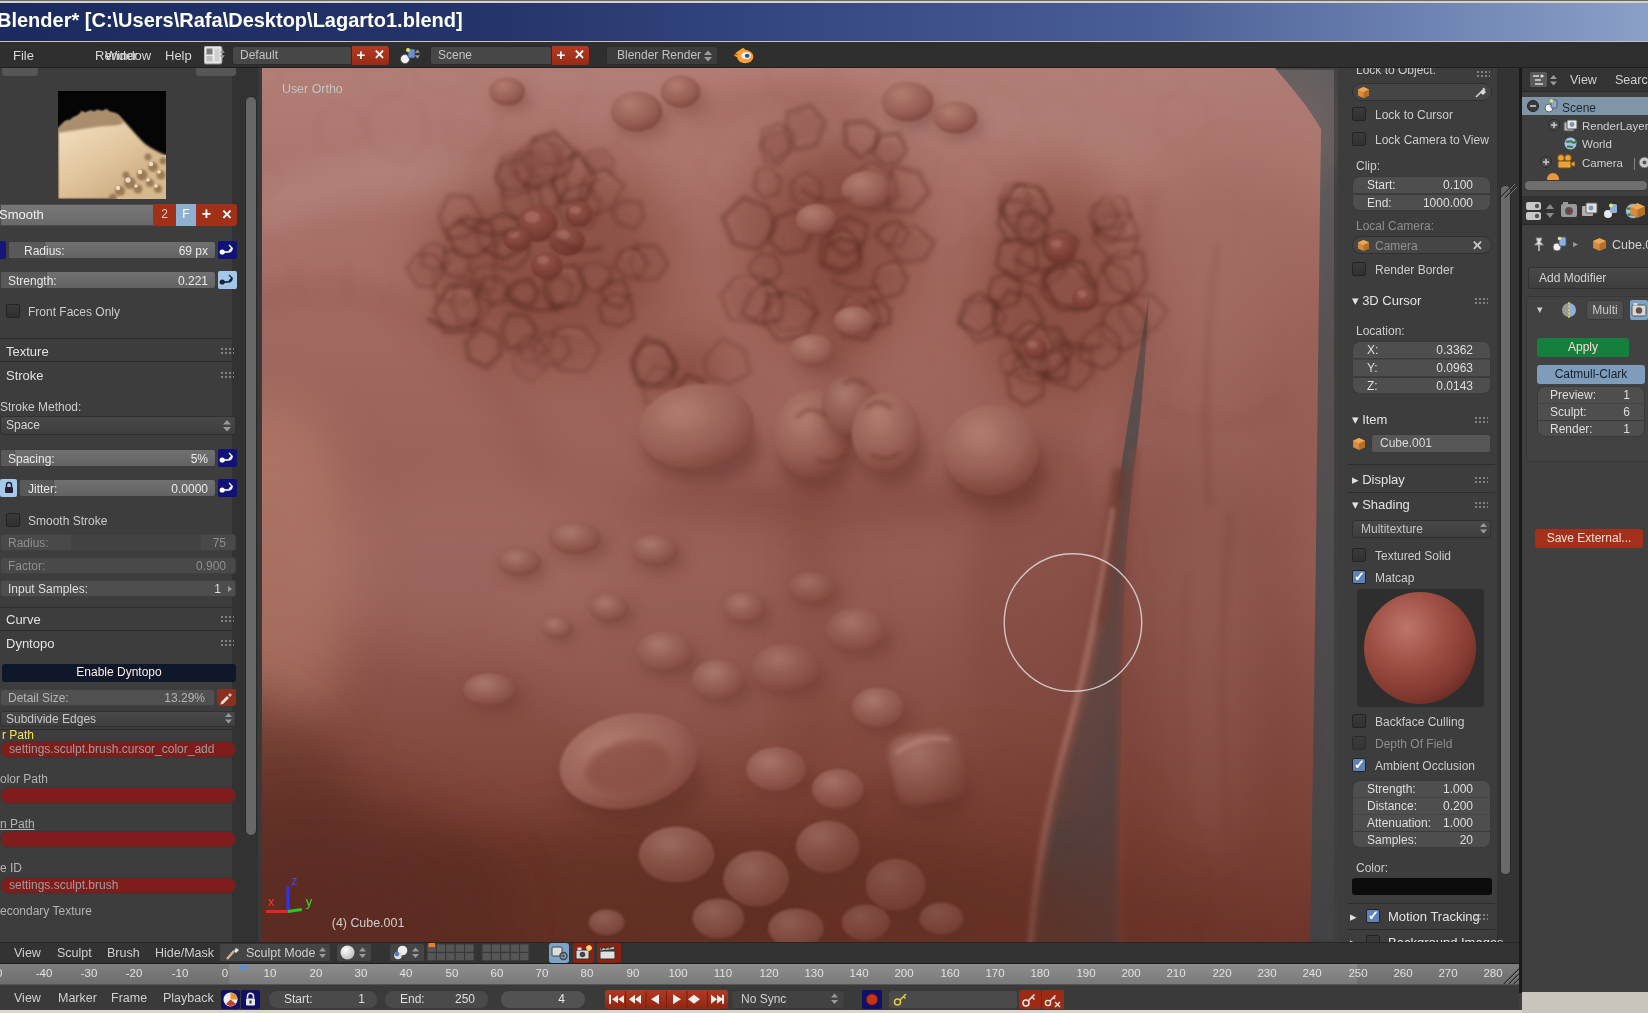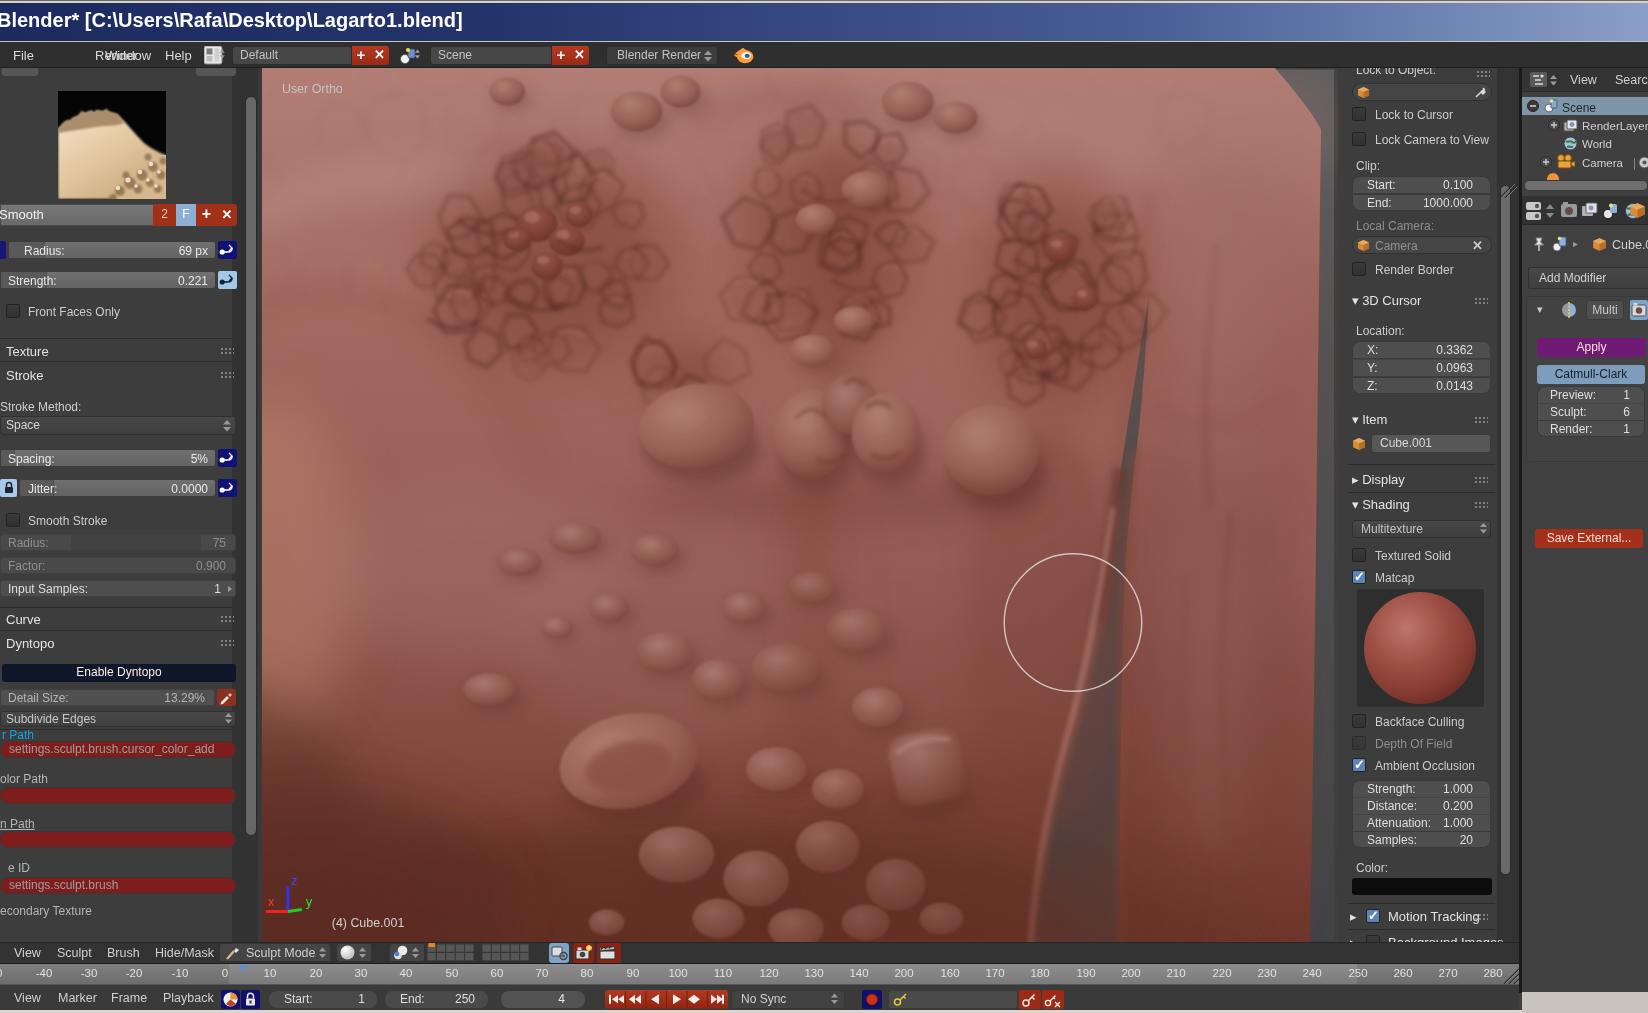--- a/index.html
+++ b/index.html
@@ -847,27 +847,27 @@
       <rect width="19" height="17" rx="2" fill="#8a3020"></rect>
     <path d="M4 13 l6-6 2 2 -6 6 -2.5 0.5 z" fill="#e8e0d0"></path>
       <path d="M11 6 l2-2 2 2 -2 2 z" fill="#c8c0b0"></path>
   </svg>
   <div class="ddown" style="top:711px; left:0; width:236px; height:16px; line-height:14px; padding-left:5px; color:#c8c8c8;">Subdivide Edges</div>
   <svg class="abs" style="top:712px; left:224px;" width="9" height="13">
       <path d="M1 5 l3.5-4 3.5 4 z" fill="#999"></path>
       <path d="M1 7.5 l3.5 4 3.5-4 z" fill="#999"></path>
     </svg>
   <div class="sep" style="top:729px;"></div>
-  <div class="lbl" style="top:728px; left:2px; color:#0ea5e9;">r Path</div>
+  <div class="lbl" style="top:728px; left:2px; color:#fde047;">r Path</div>
   <div class="tfield" style="top:741px; left:0; width:236px;">settings.sculpt.brush.cursor_color_add</div>
   <div class="lbl" style="top:772px; left:0px; color:#b4b4b4;">olor Path</div>
   <div class="tfield" style="top:787px; left:0; width:236px;"></div>
   <div class="lbl" style="top:817px; left:0px; color:#b4b4b4;text-decoration:underline;">n Path</div>
   <div class="tfield" style="top:831px; left:0; width:236px;"></div>
-  <div class="lbl" style="top:861px; left:0px; color:#b4b4b4;padding-left:8px;">e ID</div>
+  <div class="lbl" style="top:861px; left:0px; color:#b4b4b4;">e ID</div>
   <div class="tfield" style="top:877px; left:0; width:236px;">settings.sculpt.brush</div>
   <div class="lbl" style="top:904px; left:0px; color:#b4b4b4;">econdary Texture</div>
 
   <div class="abs" id="npanel" style="top:68px; left:1338px; width:159px; height:874px; background:#3d3d3d;"></div>
   <div class="abs" style="top:68px; left:1497px; width:22px; height:874px; background:#333333;"></div>
   <div class="abs" style="top:185px; left:1500px; width:11px; height:690px; background:#6a6a6a; border-radius:5px; border:1px solid #2a2a2a;"></div>
   <div class="abs lbl" style="top:63px; left:1356px; clip-path:inset(5px 0 0 0);">Lock to Object:</div>
   <div class="abs dots" style="top:70px; left:1476px;"></div>
   <div class="abs" style="top:83px; left:1352px; width:140px; height:18px; background:#454545; border:1px solid #303030; border-radius:9px;"></div>
   <svg class="abs" style="top:86px; left:1357px;" width="13" height="13" viewBox="0 0 13 13">
@@ -1333,21 +1333,21 @@
       <line x1="9" y1="1" x2="9" y2="17" stroke="#e8d44c" stroke-width="1.5" stroke-dasharray="2 1.5"></line>
     </svg>
   <div class="abs" style="top:300px; left:1586px; width:38px; height:20px; background:#4e4e4e; border:1px solid #3a3a3a; border-radius:3px; color:#c8c8c8; font-size:12px; line-height:18px; text-align:center;">Multi</div>
   <svg class="abs" style="top:300px; left:1630px;" width="18" height="20">
       <rect x="0" y="0" width="18" height="20" rx="2" fill="#7da4c8"></rect>
       <rect x="2" y="5" width="14" height="11" rx="1.5" fill="#d8d8d8" stroke="#555"></rect>
       <circle cx="9" cy="10.5" r="3.2" fill="#555"></circle>
       <circle cx="9" cy="10.5" r="1.6" fill="#a33"></circle>
       <rect x="3.5" y="3" width="4" height="2.5" fill="#d8d8d8"></rect>
     </svg>
-  <div class="abs redbtn" style="top:338px; left:1537px; width:109px; height:19px; line-height:18px; font-size:12px; background:#701a75; color:#f7ddd3;">Apply</div>
+  <div class="abs redbtn" style="top:338px; left:1537px; width:92px; height:19px; line-height:18px; font-size:12px; background:#15803d; color:#f7ddd3;">Apply</div>
   <div class="abs" style="top:365px; left:1537px; width:108px; height:19px; background:#7e9cbc; border-radius:3px; color:#16202c; font-size:12px; line-height:18px; text-align:center;">Catmull-Clark</div>
   <div class="abs" style="top:386px; left:1537px; width:108px; height:17px; background:#4e4e4e; border-radius:8px 8px 0 0; border:1px solid #3a3a3a; border-bottom:none;"></div>
   <div class="abs lbl" style="top:388px; left:1550px; color:#dedede;">Preview:</div>
     <div class="abs lbl" style="top:388px; left:1590px; width:40px; text-align:right; color:#dedede;">1</div>
   <div class="abs" style="top:403px; left:1537px; width:108px; height:17px; background:#4e4e4e; border-top:1px solid #444; border-left:1px solid #3a3a3a; border-right:1px solid #3a3a3a;"></div>
   <div class="abs lbl" style="top:405px; left:1550px; color:#dedede;">Sculpt:</div>
     <div class="abs lbl" style="top:405px; left:1590px; width:40px; text-align:right; color:#dedede;">6</div>
   <div class="abs" style="top:420px; left:1537px; width:108px; height:17px; background:#4e4e4e; border-radius:0 0 8px 8px; border:1px solid #3a3a3a;"></div>
   <div class="abs lbl" style="top:422px; left:1550px; color:#dedede;">Render:</div>
     <div class="abs lbl" style="top:422px; left:1590px; width:40px; text-align:right; color:#dedede;">1</div>

